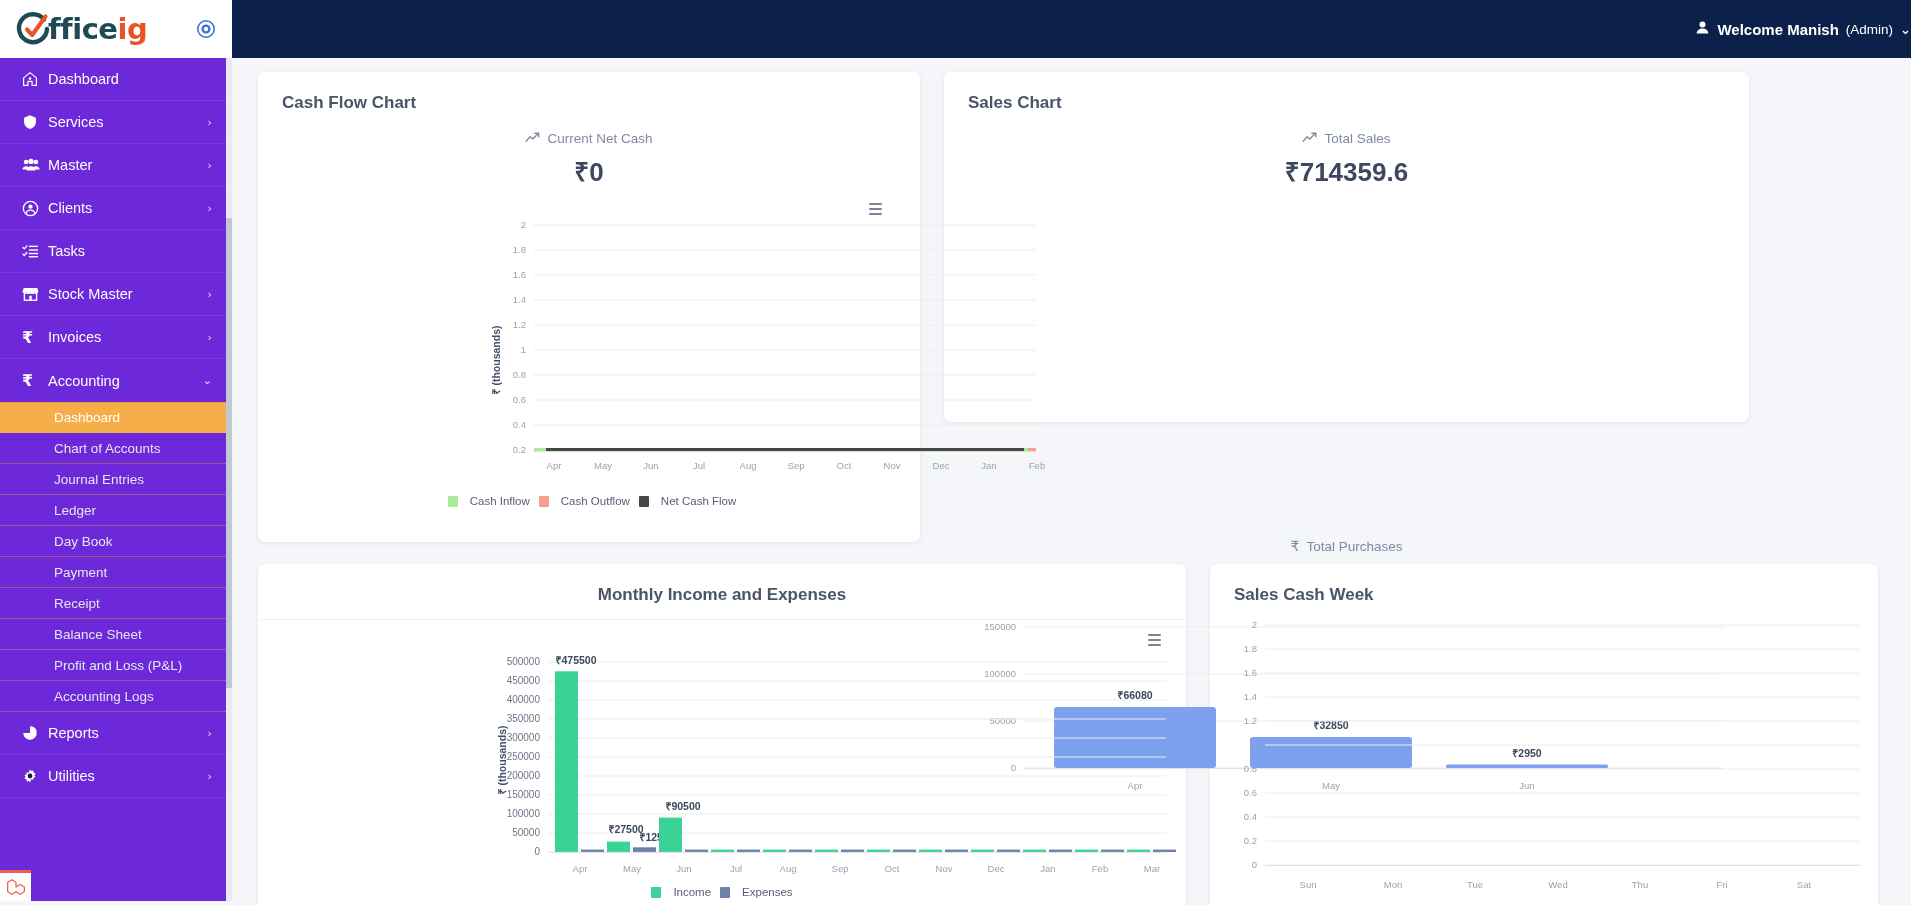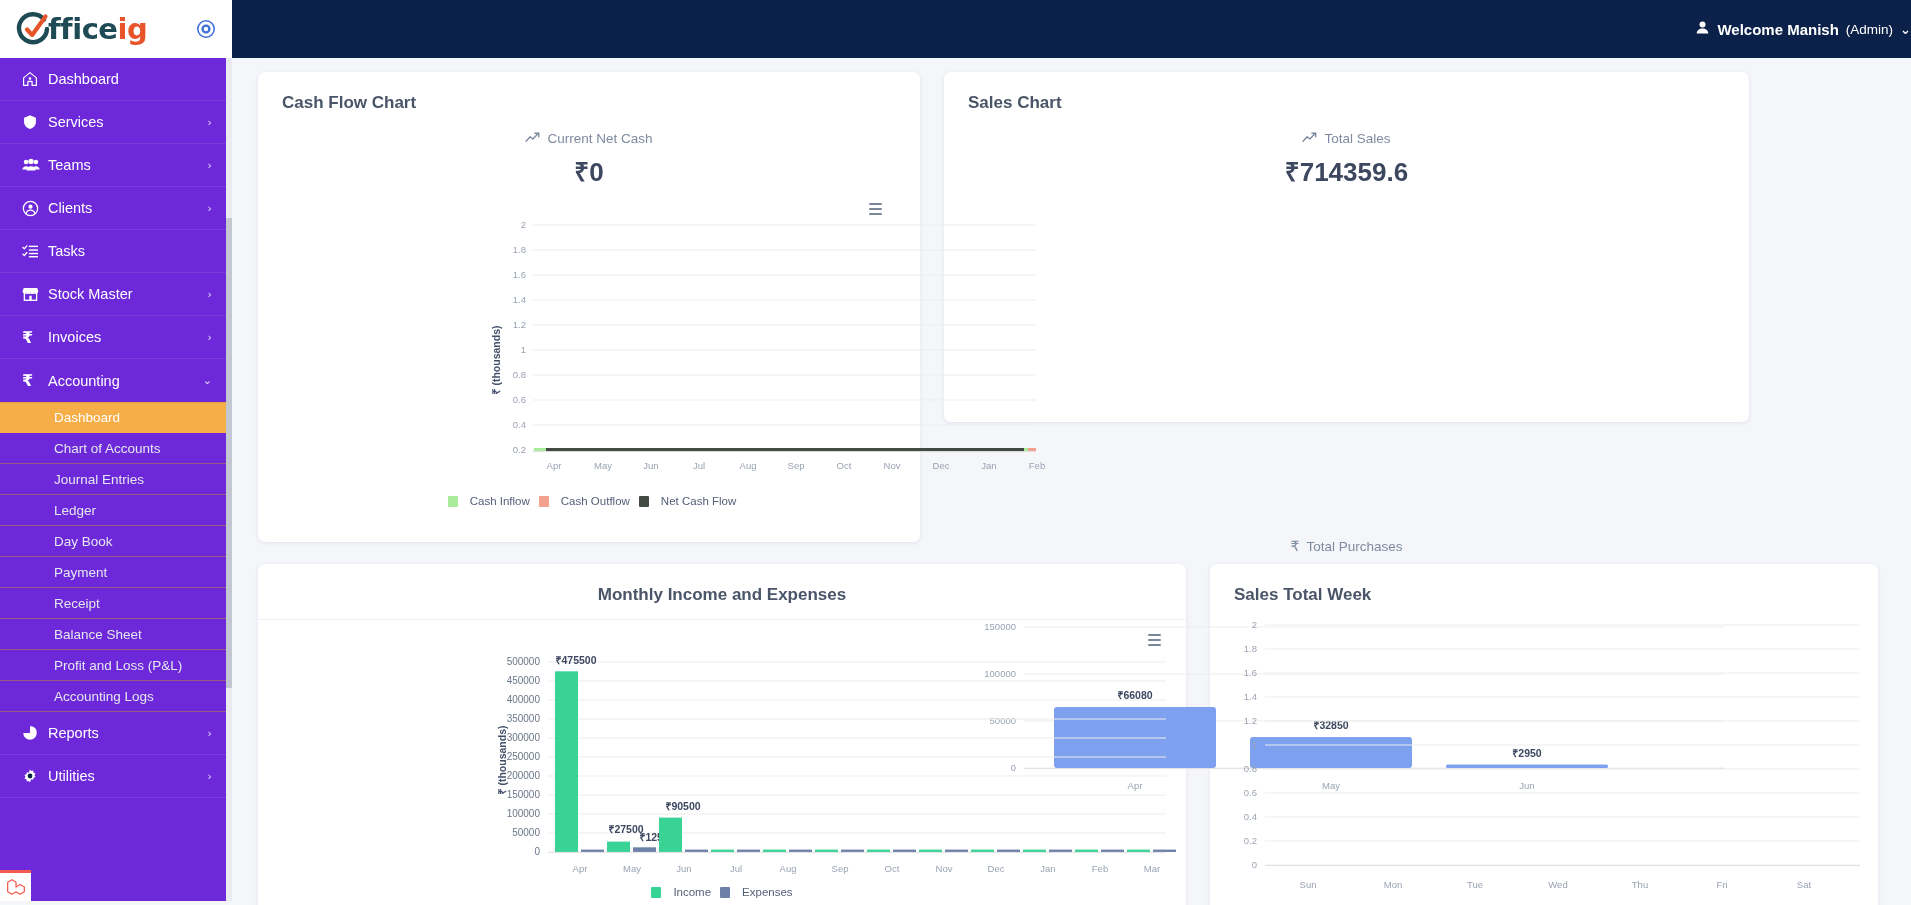--- a/index.html
+++ b/index.html
@@ -191,21 +191,21 @@
       <span class="nav-ico">
         <svg width="18" height="16" viewBox="0 0 22 16">
           <circle cx="5" cy="4.3" r="2.8" fill="#fff"></circle>
             <circle cx="17" cy="4.3" r="2.8" fill="#fff"></circle>
             <circle cx="11" cy="3.6" r="3.3" fill="#fff"></circle>
           <path d="M0.5 13.6c0-2.6 2-4.2 4.5-4.2s4.5 1.6 4.5 4.2z" fill="#fff"></path>
           <path d="M12.5 13.6c0-2.6 2-4.2 4.5-4.2s4.5 1.6 4.5 4.2z" fill="#fff"></path>
           <path d="M5.6 14.6c0-3.1 2.4-5 5.4-5s5.4 1.9 5.4 5z" fill="#fff"></path>
         </svg>
       </span>
-      <span class="nav-label">Teams</span>
+      <span class="nav-label">Master</span>
       <span class="chev">›</span>
     </li>
 
     <li class="nav-item">
       <span class="nav-ico">
         <svg width="17" height="17" viewBox="0 0 20 20">
             <circle cx="10" cy="10" r="8.4" fill="none" stroke="#fff" stroke-width="1.5"></circle>
             <circle cx="10" cy="7.8" r="2.5" fill="#fff"></circle>
             <path d="M4.8 16.2c.6-3 2.6-4.3 5.2-4.3s4.6 1.3 5.2 4.3" fill="none" stroke="#fff" stroke-width="1.5"></path>
           </svg>
@@ -582,21 +582,21 @@
               </span>
             <span class="lg">
                 <i class="sw" style="background:#6d81a8"></i>
                 <span>Expenses</span>
               </span>
           </div>
         </div>
       </div>
 
       <div class="card" style="width:668px;height:360px;">
-        <div class="card-title">Sales Total Week</div>
+        <div class="card-title">Sales Cash Week</div>
         <div class="chart-box">
           <svg class="plot" width="668" height="290" viewBox="0 0 668 290">
             <g>
               <line class="grid" x1="55" y1="20" x2="650" y2="20"></line>
               <line class="grid" x1="55" y1="44" x2="650" y2="44"></line>
               <line class="grid" x1="55" y1="68" x2="650" y2="68"></line>
               <line class="grid" x1="55" y1="92" x2="650" y2="92"></line>
               <line class="grid" x1="55" y1="116" x2="650" y2="116"></line>
               <line class="grid" x1="55" y1="140" x2="650" y2="140"></line>
               <line class="grid" x1="55" y1="164" x2="650" y2="164"></line>

